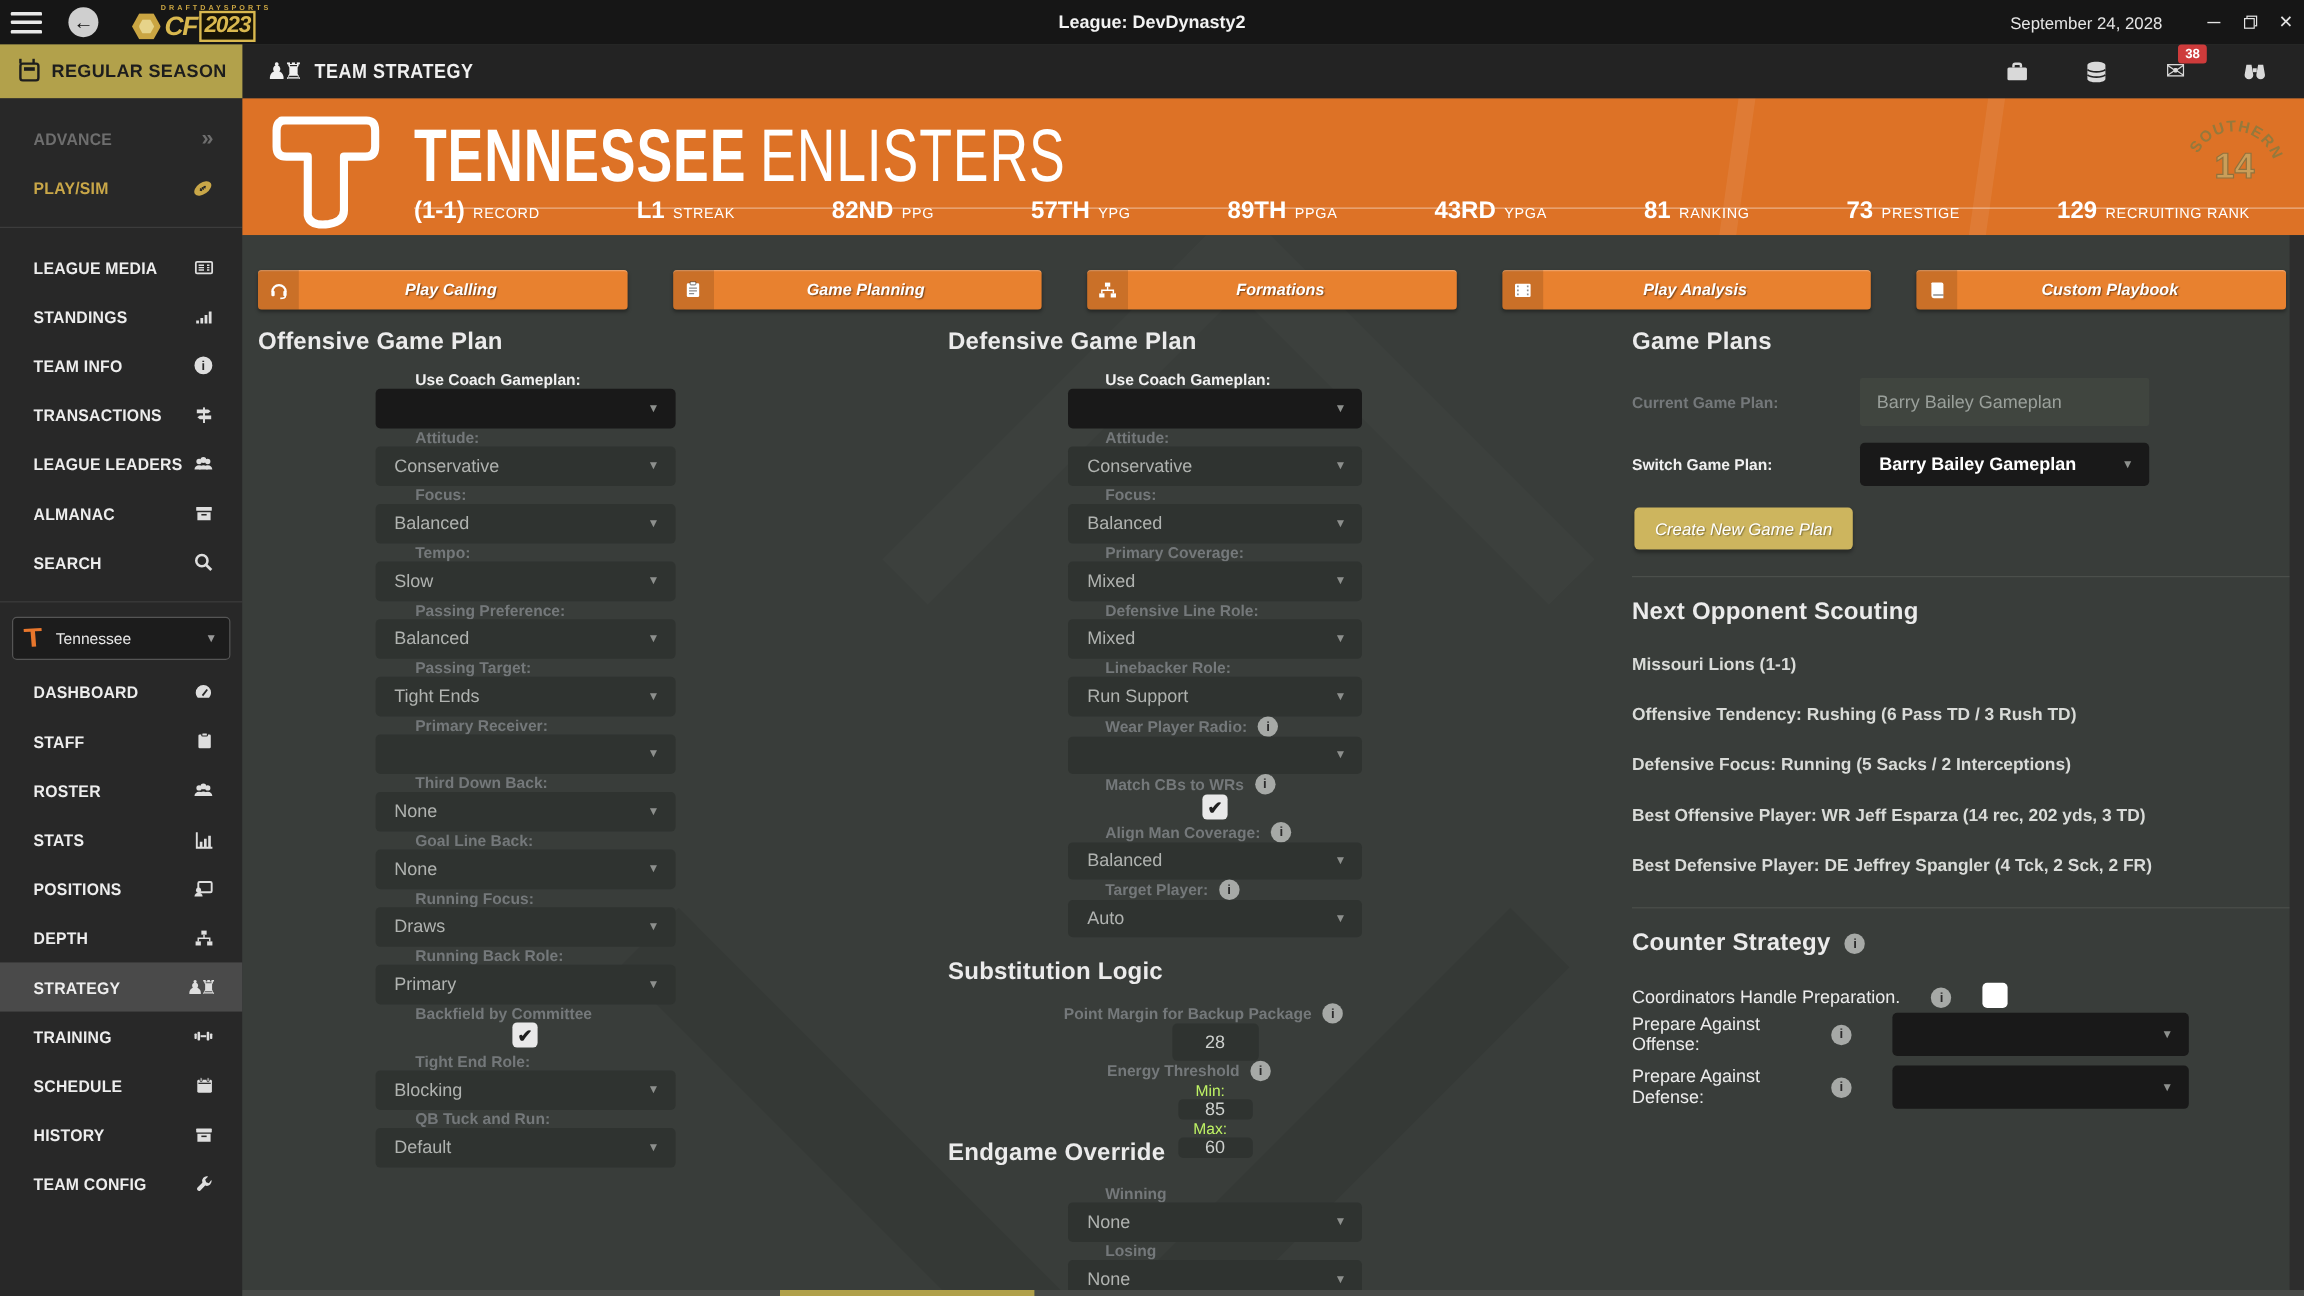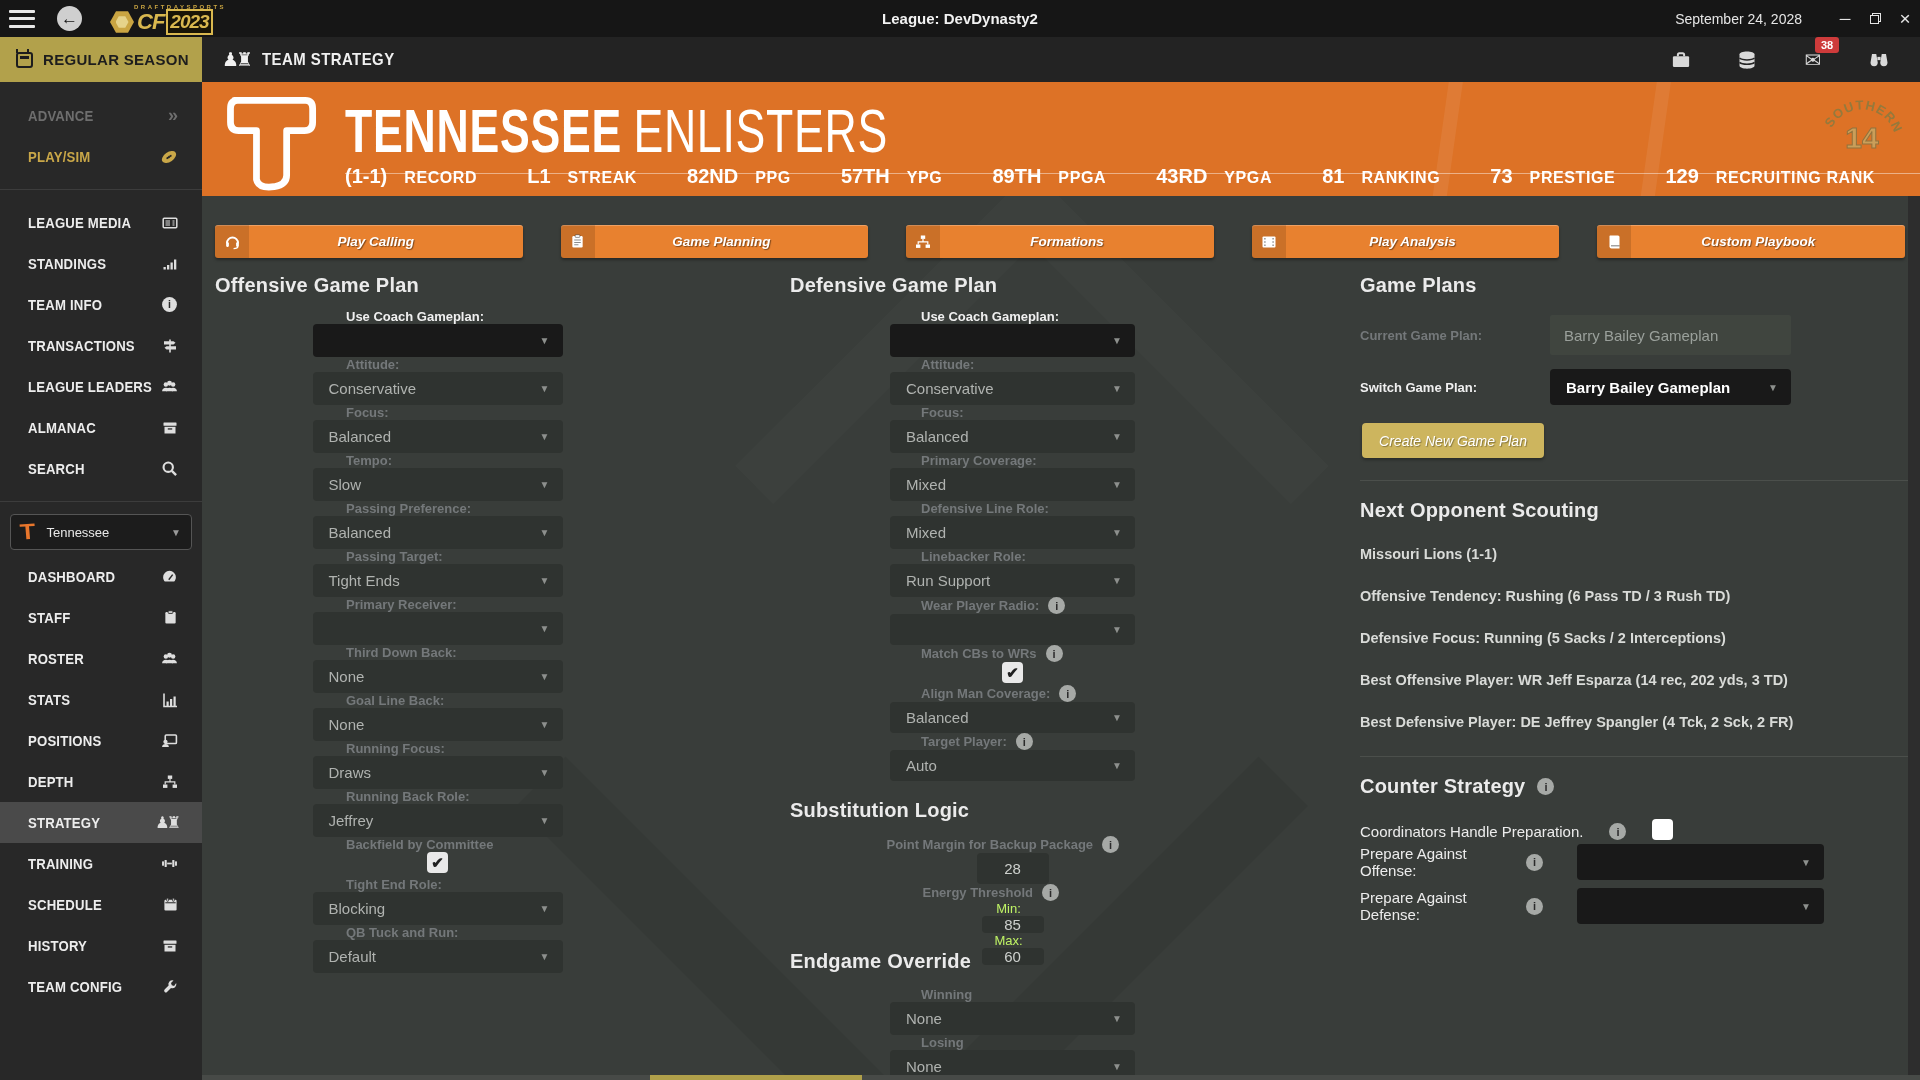--- a/index.html
+++ b/index.html
@@ -56,23 +56,23 @@
 
   
   .banner{position:absolute;left:202px;top:82px;right:0;height:114px;background:#dd7226;overflow:hidden;}
   .banner-deco{position:absolute;right:260px;top:-30px;width:220px;height:200px;border-left:14px solid rgba(255,255,255,.07);border-right:14px solid rgba(255,255,255,.07);transform:rotate(8deg);}
   .t-logo{position:absolute;left:12px;top:8px;}
   .banner-main{position:absolute;left:143px;right:0;top:6px;height:86px;border-bottom:1px solid rgba(255,255,255,.45);display:flex;align-items:center;}
   .team-name{display:flex;align-items:baseline;gap:16px;transform:scaleX(.72);transform-origin:left center;color:#fff;}
   .team-name .primary{font-size:62px;font-weight:bold;letter-spacing:1px;}
   .team-name .secondary{font-size:62px;font-weight:normal;letter-spacing:1px;}
   .banner-stats{position:absolute;left:143px;right:45px;bottom:8px;display:flex;justify-content:space-between;align-items:baseline;color:#fff;}
-  .stat{display:flex;align-items:baseline;gap:17px;white-space:nowrap;}
+  .stat{display:flex;align-items:baseline;gap:7px;white-space:nowrap;}
   .stat .v{font-size:20px;font-weight:bold;}
-  .stat .l{font-size:16px;font-weight:bold;letter-spacing:.6px;}
+  .stat .l{font-size:12px;font-weight:normal;letter-spacing:.6px;}
   .conf-logo{position:absolute;right:14px;top:4px;opacity:.92;}
 
   
   .content{position:absolute;left:202px;top:196px;right:0;bottom:0;background:#393d3a;overflow:hidden;}
   .wm{position:absolute;border-style:solid;border-color:rgba(0,0,0,.06);pointer-events:none;}
   .wm1{left:430px;top:330px;width:560px;height:560px;border-width:0 0 70px 70px;transform:rotate(-45deg);}
   .wm2{left:620px;top:60px;width:420px;height:420px;border-width:54px 54px 0 0;transform:rotate(-45deg);border-color:rgba(255,255,255,.015);}
   .tabs{position:absolute;left:13px;right:15px;top:29px;display:flex;gap:38px;}
   .tab{flex:1;height:33px;background:#e8812f;border-radius:3px;display:flex;align-items:center;box-shadow:inset 0 1px 0 rgba(255,255,255,.25),0 2px 3px rgba(0,0,0,.35);cursor:pointer;}
   .tab-ico{width:34px;height:33px;background:rgba(0,0,0,.13);border-radius:3px 0 0 3px;display:flex;align-items:center;justify-content:center;color:#fff;}
@@ -580,21 +580,21 @@
       <div class="row">
           <span class="rlabel dim">Running Focus:</span>
         <div class="select">
             <span>Draws</span>
             <span class="caret">▼</span>
           </div>
         </div>
       <div class="row">
           <span class="rlabel dim">Running Back Role:</span>
         <div class="select">
-            <span>Jeffrey</span>
+            <span>Primary</span>
             <span class="caret">▼</span>
           </div>
         </div>
       <div class="row cbrow">
           <span class="rlabel dim">Backfield by Committee</span>
         <span class="checkbox checked"></span>
         </div>
       <div class="row">
           <span class="rlabel dim">Tight End Role:</span>
         <div class="select">

